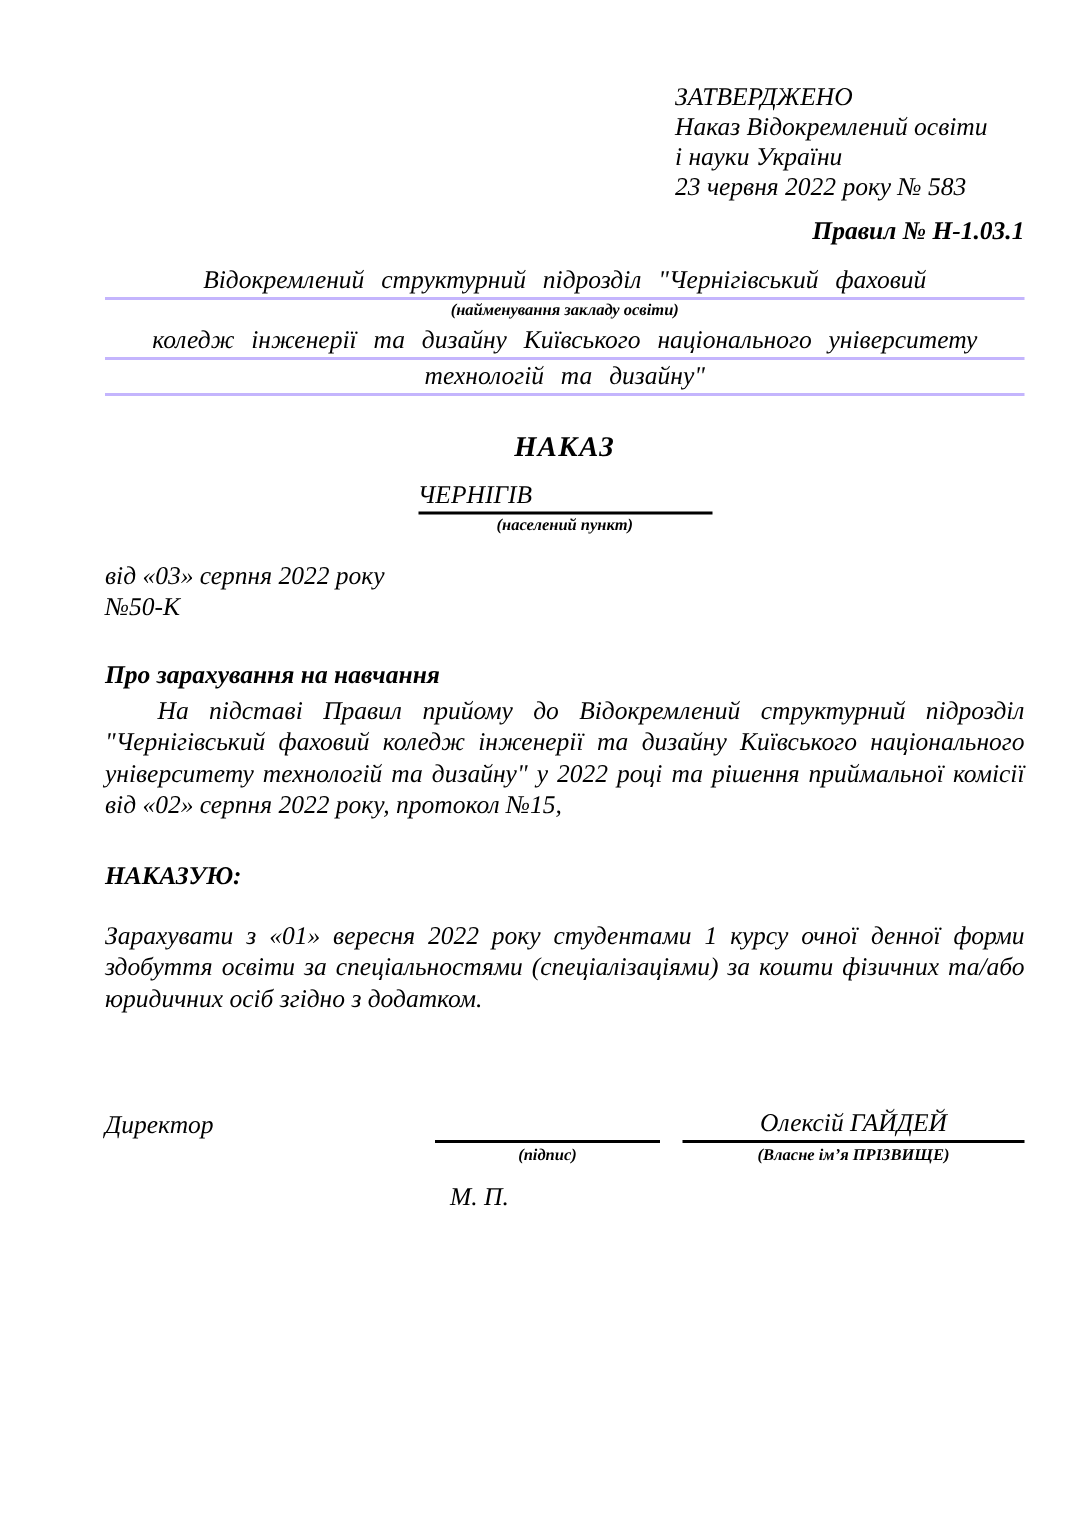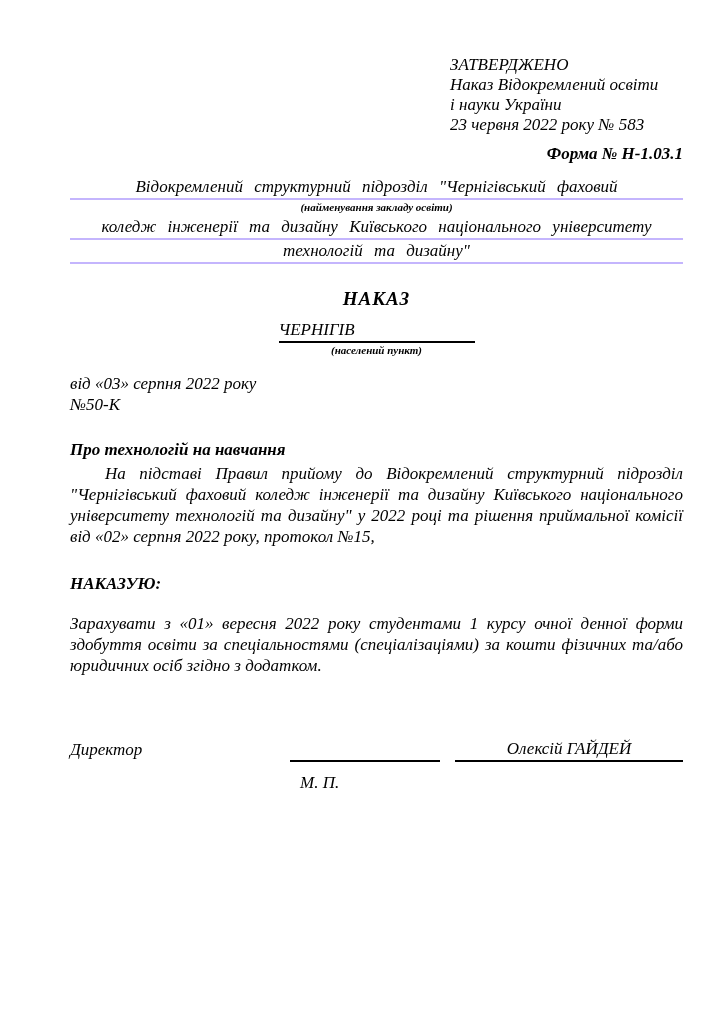--- a/index.html
+++ b/index.html
@@ -146,52 +146,56 @@
 <div class="page">
   <div class="content">
 
     <div class="approval">
       <div>ЗАТВЕРДЖЕНО</div>
       <div>Наказ Відокремлений освіти</div>
       <div>і науки України</div>
       <div>23 червня 2022 року № 583</div>
     </div>
 
-    <div class="form-label">Форма № Н-1.03.1</div>
+    <div class="form-label">Правил № Н-1.03.1</div>
 
     <div class="institution">
       <div class="inst-line">Відокремлений структурний підрозділ "Чернігівський фаховий</div>
       <div class="small-caption">(найменування закладу освіти)</div>
       <div class="inst-line">коледж інженерії та дизайну Київського національного університету</div>
       <div class="inst-line">технологій та дизайну"</div>
     </div>
 
     <div class="order-title">НАКАЗ</div>
 
     <div class="city-wrap">
       <div class="city-line">ЧЕРНІГІВ</div>
       <div class="small-caption">(населений пункт)</div>
     </div>
 
     <div class="date-row">
       <span>від «03» серпня 2022 року</span>
       <span class="order-number">№50-К</span>
     </div>
 
-    <div class="subject">Про технологій на навчання</div>
+    <div class="subject">Про зарахування на навчання</div>
 
     <div class="basis">На підставі Правил прийому до Відокремлений структурний підрозділ "Чернігівський фаховий коледж інженерії та дизайну Київського національного університету технологій та дизайну" у 2022 році та рішення приймальної комісії від «02» серпня 2022 року, протокол №15,</div>
 
     <div class="command-label">НАКАЗУЮ:</div>
 
     <div class="command">Зарахувати з «01» вересня 2022 року студентами 1 курсу очної денної форми здобуття освіти за спеціальностями (спеціалізаціями) за кошти фізичних та/або юридичних осіб згідно з додатком.</div>
 
 
     <div class="sig-row">
       <div class="sig-col-position">Директор</div>
       <div class="sig-col-sign"></div>
       <div class="sig-col-name">Олексій ГАЙДЕЙ</div>
     </div>
+    <div class="sig-captions">
+      <div class="small-caption cap-sign">(підпис)</div>
+      <div class="small-caption cap-name">(Власне ім’я ПРІЗВИЩЕ)</div>
+    </div>
 
     <div class="seal">М. П.</div>
 
   </div>
 </div>
 
 </body></html>

